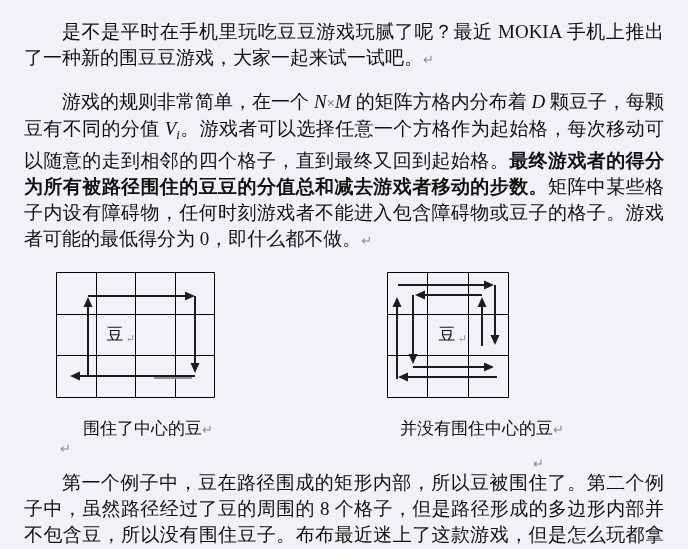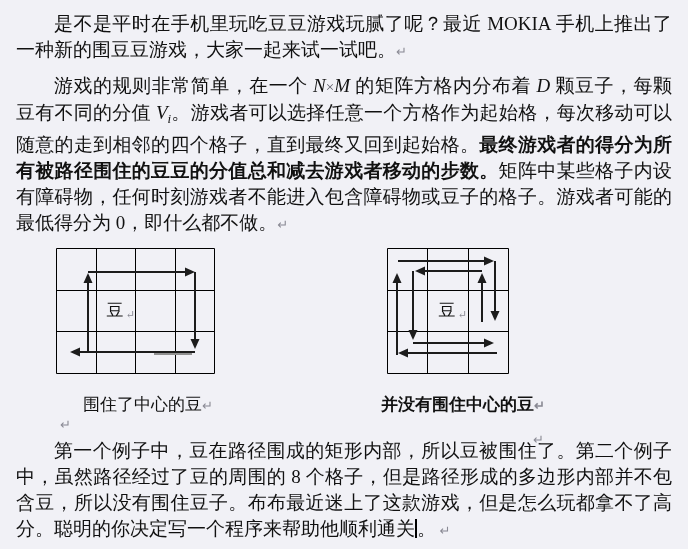--- a/index.html
+++ b/index.html
@@ -5,34 +5,34 @@
   html,body{margin:0;padding:0;}
   body{
     width:688px;height:549px;
     background:#f1f1f6;
     color:#111;
     font-family:"Liberation Serif","DejaVu Serif",serif;
     font-size:19px;line-height:26px;
     overflow:hidden;
   }
   .doc{position:relative;padding:3px 8px 0 8px;}
-  .para{margin:8px;text-indent:2em;text-align:justify;}
+  .para{margin:16px;text-indent:2em;text-align:justify;}
   .run-bold{font-weight:bold;}
   .run-italic{font-style:italic;}
   .run-times{font-size:15px;color:#5a5a66;}
   .run-sub{font-style:italic;font-size:13px;vertical-align:-4px;}
   .run-mark{color:#8a8a94;font-size:13px;font-family:"Liberation Sans",sans-serif;}
   .run-caret{display:inline-block;width:2px;height:19px;background:#000;vertical-align:-3px;}
   .figrow{position:relative;height:184px;}
   .fig{position:absolute;top:2px;background:transparent;}
   #fig-left{left:48px;}
   #fig-right{left:379px;}
   .cap{position:absolute;top:146px;font-size:17px;white-space:nowrap;}
   #cap-left{left:75px;}
-  #cap-right{left:373px;font-weight:bold;}
+  #cap-right{left:392px;}
   .stray{position:absolute;color:#8a8a94;font-size:13px;font-family:"Liberation Sans",sans-serif;}
 </style>
 </head>
 <body>
 
 <div class="doc">
   <p class="para">是不是平时在手机里玩吃豆豆游戏玩腻了呢？最近 MOKIA 手机上推出了一种新的围豆豆游戏，大家一起来试一试吧。<span class="run-mark">↵</span></p>
   <p class="para">游戏的规则非常简单，在一个 <span class="run-italic">N</span><span class="run-times">×</span><span class="run-italic">M</span> 的矩阵方格内分布着 <span class="run-italic">D</span> 颗豆子，每颗豆有不同的分值 <span class="run-italic">V</span><span class="run-sub">i</span>。游戏者可以选择任意一个方格作为起始格，每次移动可以随意的走到相邻的四个格子，直到最终又回到起始格。<span class="run-bold">最终游戏者的得分为所有被路径围住的豆豆的分值总和减去游戏者移动的步数。</span>矩阵中某些格子内设有障碍物，任何时刻游戏者不能进入包含障碍物或豆子的格子。游戏者可能的最低得分为 0，即什么都不做。<span class="run-mark">↵</span></p>
 
   <div class="figrow">

